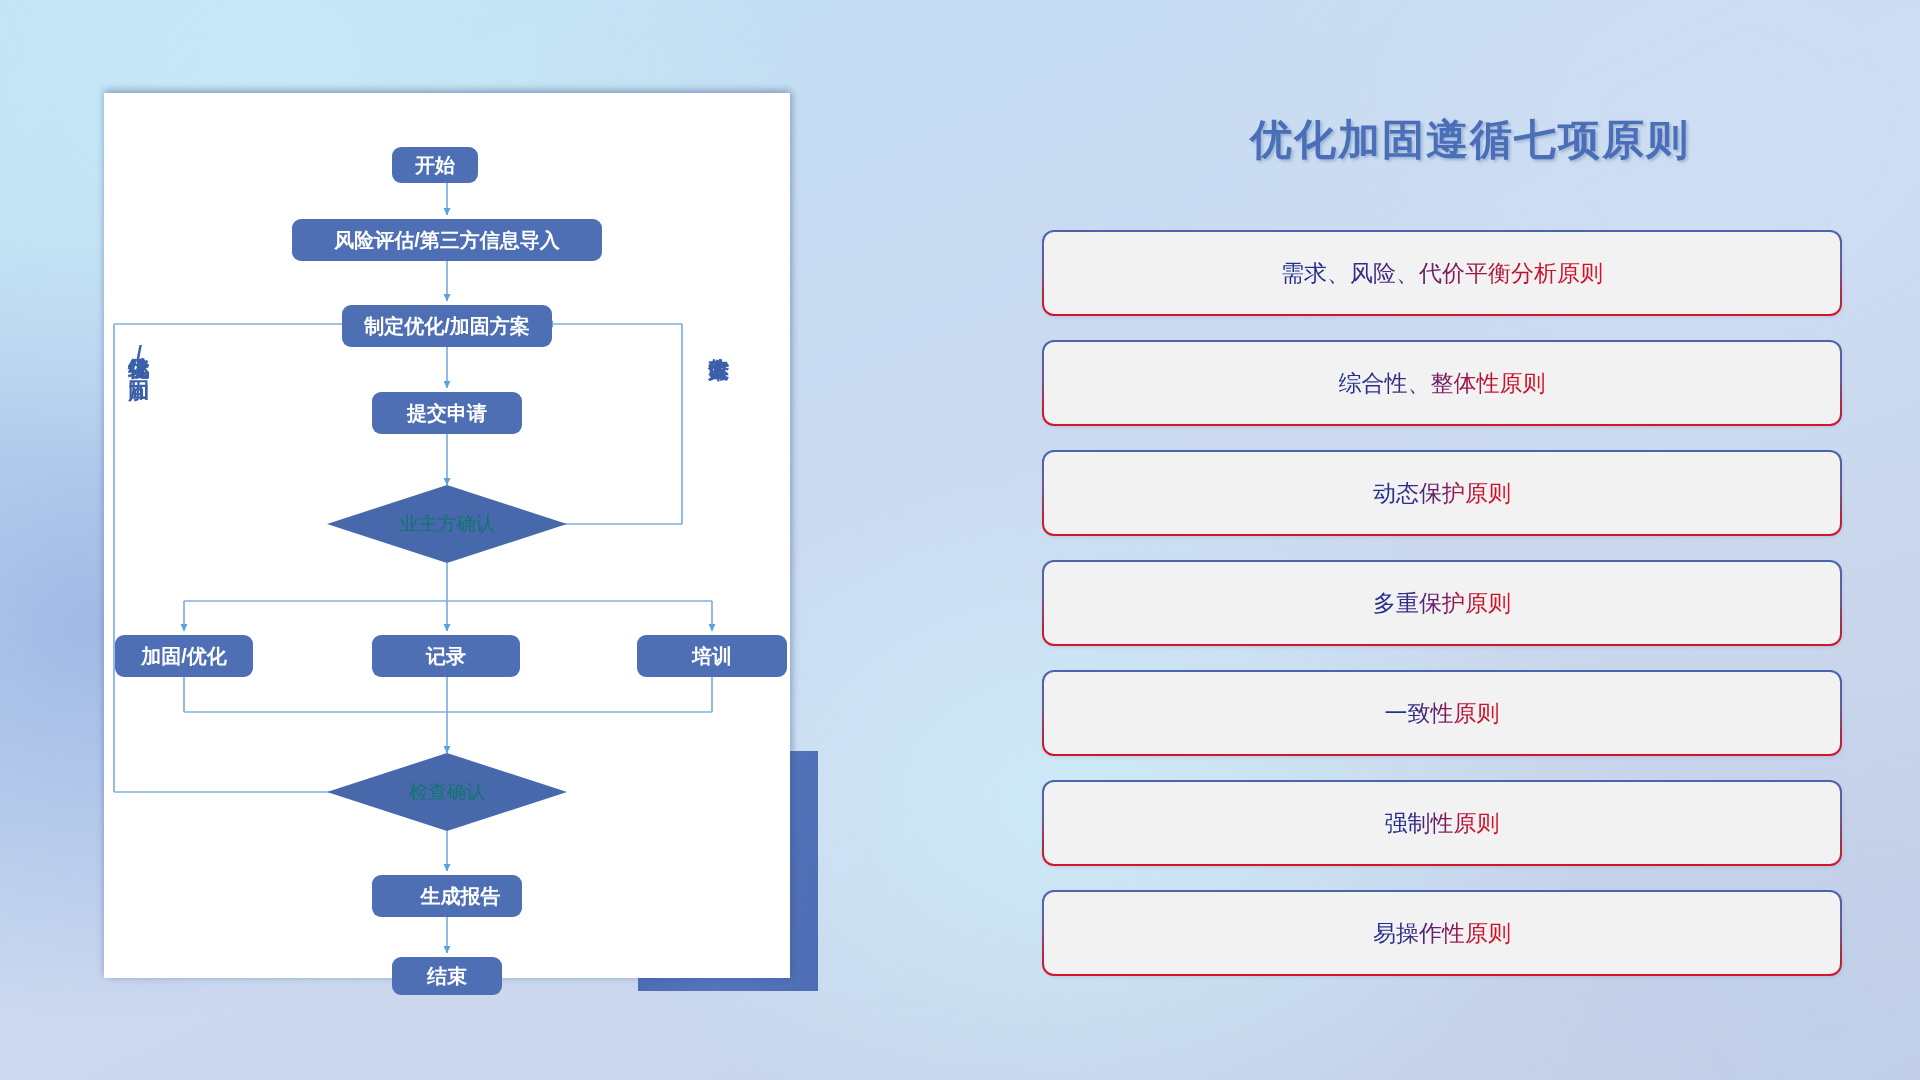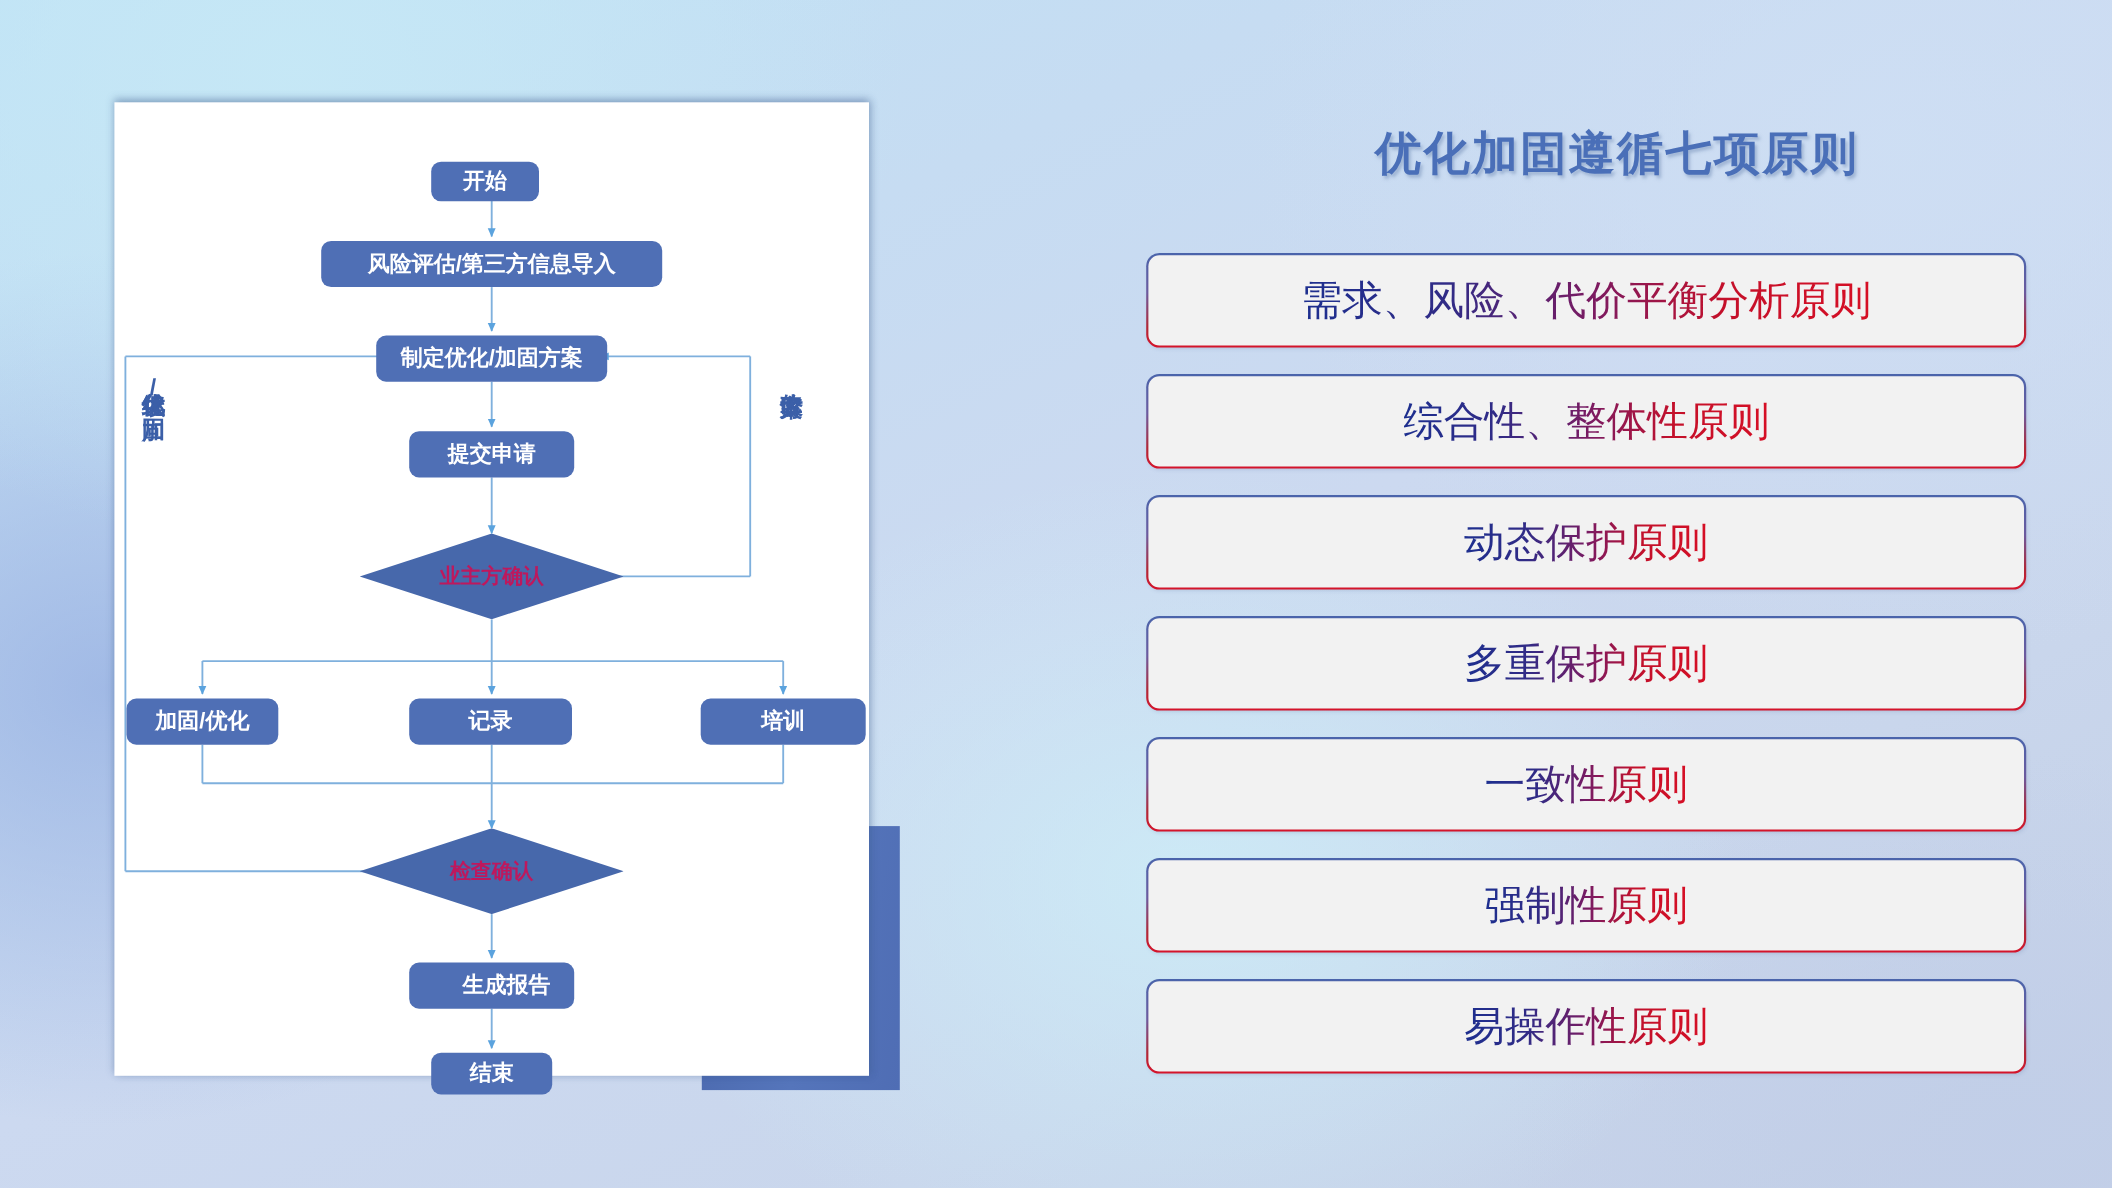--- a/index.html
+++ b/index.html
@@ -52,21 +52,21 @@
     position: absolute;
     display: flex; align-items: center; justify-content: center;
   }
   .diamond-shape {
     position: absolute; left: 0; top: 0; width: 100%; height: 100%;
     background: #4768ab;
     clip-path: polygon(50% 0%, 100% 50%, 50% 100%, 0% 50%);
   }
   .diamond-label {
     position: relative;
-    color: #be185d; font-weight: bold; font-size: 19px;
+    color: #0f766e; font-weight: normal; font-size: 19px;
     white-space: nowrap;
   }
   .vlabel {
     position: absolute;
     color: #3b5fa8;
     font-weight: bold;
     font-size: 21px;
     line-height: 1.03;
     writing-mode: vertical-rl;
     text-orientation: upright;
@@ -104,21 +104,21 @@
     z-index: 0;
   }
   .principle-inner {
     position: absolute; left: 0; top: 0; right: 0; bottom: 0;
     border-radius: 10px;
     background: #f2f2f2;
     display: flex; align-items: center; justify-content: center;
     z-index: 1;
   }
   .principle-label {
-    font-size: 37px; font-weight: normal;
+    font-size: 23px; font-weight: normal;
     background: linear-gradient(90deg, #1d2f8f 0%, #312b86 26%, #7d1a60 52%, #c4102a 74%, #d60f25 100%);
     -webkit-background-clip: text;
     background-clip: text;
     color: transparent;
     -webkit-text-fill-color: transparent;
     white-space: nowrap;
   }
 </style>
 </head>
 <body>
@@ -165,21 +165,21 @@
         <line x1="265" y1="699" x2="10" y2="699"></line>
         <line x1="10" y1="699" x2="10" y2="231"></line>
         <line x1="10" y1="231" x2="250" y2="231" marker-end="url(#ah)"></line>
 
         <line x1="421" y1="431" x2="578" y2="431"></line>
         <line x1="578" y1="431" x2="578" y2="231"></line>
         <line x1="578" y1="231" x2="442" y2="231" marker-end="url(#ah)"></line>
       </g>
     </svg>
 
-    <div class="node proc" style="left:288px; top:54px; width:98px; height:36px;">
+    <div class="node proc" style="left:288px; top:54px; width:86px; height:36px;">
       <span>开始</span>
     </div>
 
     <div class="node proc" style="left:188px; top:126px; width:310px; height:42px;">
       <span>风险评估/第三方信息导入</span>
     </div>
 
     <div class="node proc" style="left:238px; top:212px; width:210px; height:42px;">
       <span>制定优化/加固方案</span>
     </div>

